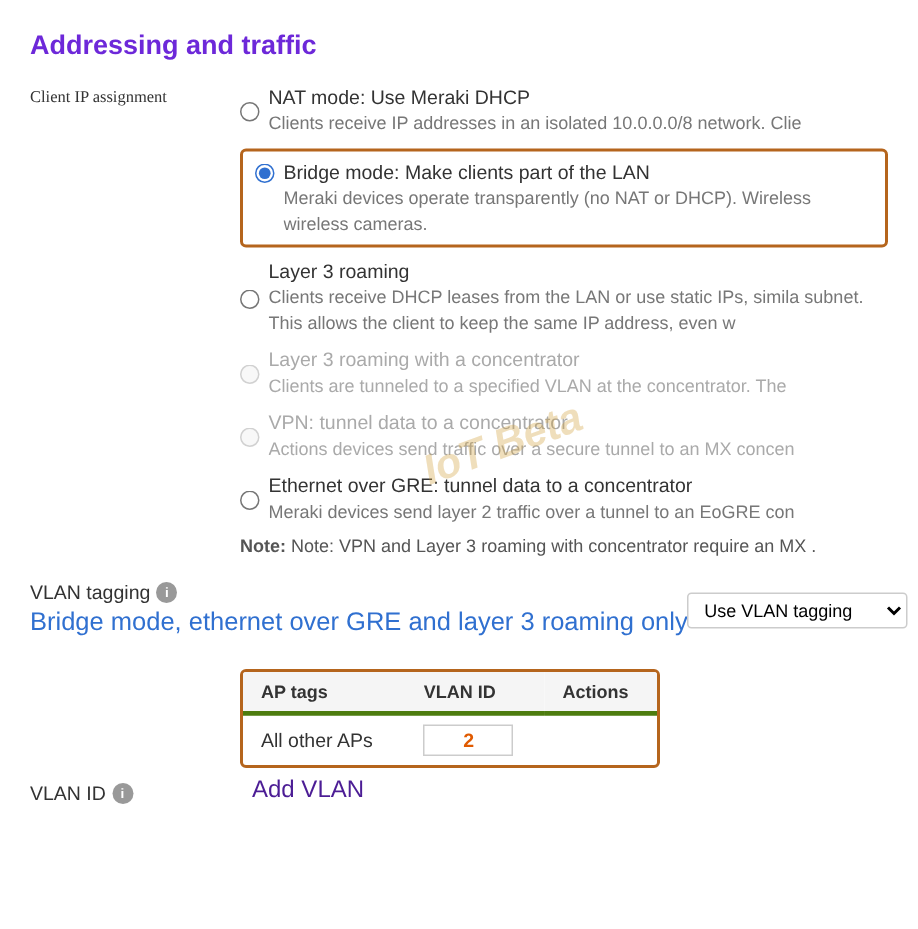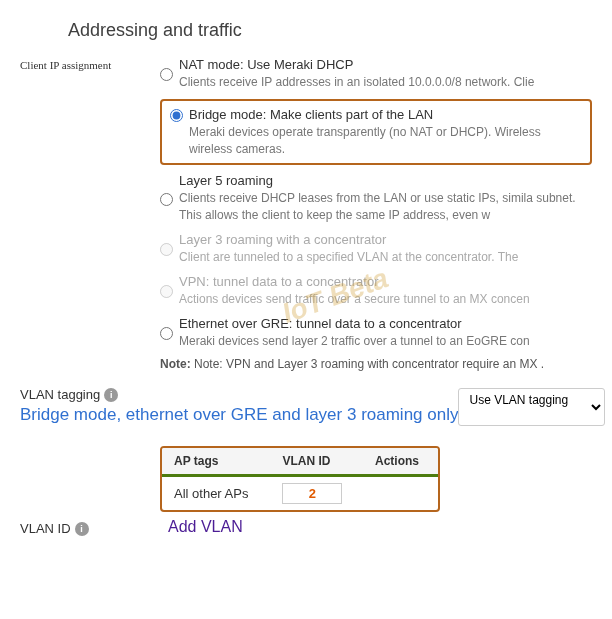--- a/index.html
+++ b/index.html
@@ -8,24 +8,23 @@
       font-size: 13px;
       color: #333;
       background: #fff;
       width: 612px;
       min-height: 619px;
       padding: 20px;
     }
 
     h2 {
       font-size: 18px;
-      font-weight: normal;
-      color: #404040;
+      font-weight: bold;
+      color: #6d28d9;
       margin-bottom: 16px;
-      margin-left: 48px;
     }
 
     .section-row {
       display: flex;
       margin-bottom: 16px;
     }
 
     .section-label {
       min-width: 140px;
       font-size: 11px;
@@ -154,21 +153,21 @@
       border-radius: 50%;
       background: #999;
       color: white;
       font-size: 9px;
       font-weight: bold;
       cursor: pointer;
     }
 
     select {
       font-size: 12px;
-      padding: 3px 20px 17px 6px;
+      padding: 3px 20px 3px 6px;
       border: 1px solid #ccc;
       border-radius: 3px;
       background: #fff;
       cursor: pointer;
       appearance: auto;
     }
 
     
     .vlan-id-section {
       display: flex;
@@ -262,31 +261,31 @@
         <div class="radio-option-text">
           <div class="radio-option-title">Bridge mode: Make clients part of the LAN</div>
           <div class="radio-option-desc" style="white-space: normal; max-width: 420px;">Meraki devices operate transparently (no NAT or DHCP). Wireless
 wireless cameras.</div>
         </div>
       </div>
 
       <div class="radio-option">
         <input type="radio" name="client_ip" style="">
         <div class="radio-option-text">
-          <div class="radio-option-title">Layer 5 roaming</div>
+          <div class="radio-option-title">Layer 3 roaming</div>
           <div class="radio-option-desc" style="white-space: normal; max-width: 420px;">Clients receive DHCP leases from the LAN or use static IPs, simila
 subnet. This allows the client to keep the same IP address, even w</div>
         </div>
       </div>
 
       <div class="radio-option disabled">
         <input type="radio" name="client_ip" disabled="" style="">
         <div class="radio-option-text">
           <div class="radio-option-title">Layer 3 roaming with a concentrator</div>
-          <div class="radio-option-desc">Client are tunneled to a specified VLAN at the concentrator. The</div>
+          <div class="radio-option-desc">Clients are tunneled to a specified VLAN at the concentrator. The</div>
         </div>
       </div>
 
       <div class="radio-option disabled">
         <input type="radio" name="client_ip" disabled="" style="">
         <div class="radio-option-text">
           <div class="radio-option-title">VPN: tunnel data to a concentrator</div>
           <div class="radio-option-desc">Actions devices send traffic over a secure tunnel to an MX concen</div>
         </div>
       </div>

